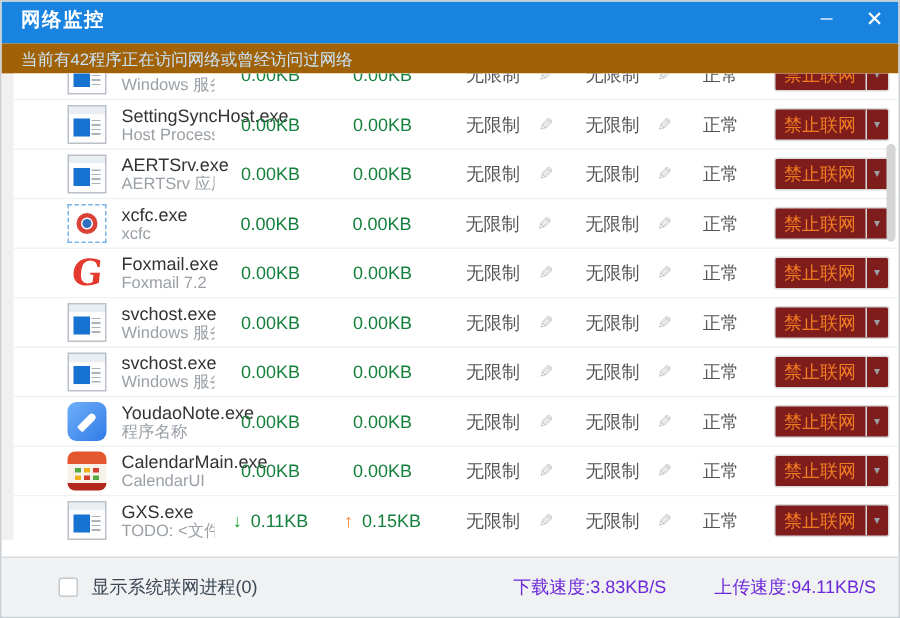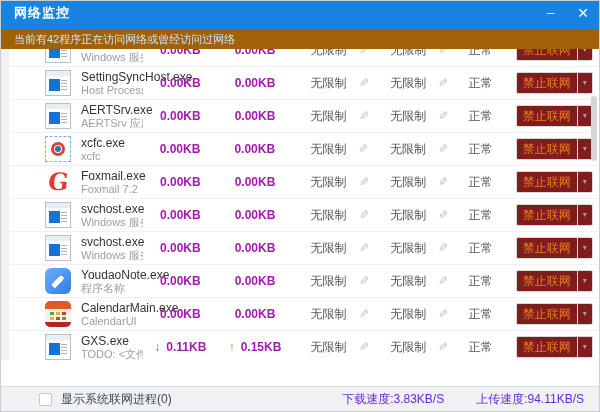--- a/index.html
+++ b/index.html
@@ -38,21 +38,21 @@
   .c-name{width:134px;justify-content:flex-start;padding-left:36px;}
   .c-dl{width:75px;}.c-ul{width:75px;}
   .c-dlim{width:95px;}.c-ulim{width:65px;}
   .c-status{width:58px;color:#555;}
   .c-action{width:90px;}
 
   .ntext{margin-left:10px;min-width:0;}
   .pname{font-size:12px;color:#333;line-height:14px;white-space:nowrap;}
   .pdesc{font-size:11px;color:#9aa0a6;line-height:13px;white-space:nowrap;overflow:hidden;max-width:92px;}
 
-  .val{color:#a21caf;font-weight:bold;}
+  .val{color:#15803d;}
   .arrow{font-weight:bold;font-size:12px;margin-right:6px;line-height:1;}
   .arrow.down{color:#23a93c;}  .arrow.down::before{content:"↓";}
   .arrow.up{color:#f0781e;}    .arrow.up::before{content:"↑";}
 
   .lim{color:#555;}
   .pencil{margin-left:12px;color:#c3c3c3;font-size:12px;line-height:1;cursor:default;}
   .pencil::before{content:"✎";display:inline-block;transform:scaleX(-1);}
 
   
   .btn-group{display:flex;height:22px;border:1px solid #d9d9d9;border-radius:2px;background:#7f1d1d;overflow:hidden;}
@@ -80,21 +80,21 @@
   .icon-calendar{border-radius:5px;background:linear-gradient(#e4572e 0 8px,#f7f3ea 8px 21px,#b3271d 21px);overflow:hidden;}
   .icon-calendar::before{content:"";position:absolute;left:5px;top:11px;width:16px;height:3px;
       background:linear-gradient(90deg,#53a93f 0 4px,#f7f3ea 4px 6px,#f2b01e 6px 10px,#f7f3ea 10px 12px,#d23f31 12px 16px);}
   .icon-calendar::after{content:"";position:absolute;left:5px;top:16px;width:16px;height:3px;
       background:linear-gradient(90deg,#f2b01e 0 4px,#f7f3ea 4px 6px,#d23f31 6px 10px,#f7f3ea 10px 12px,#53a93f 12px 16px);}
 
   
   .scroll-thumb{position:absolute;right:2px;top:47px;width:6px;height:65px;background:#d5d5d5;border-radius:3px;z-index:5;}
 
   
-  .footer{position:absolute;left:0;right:0;bottom:0;height:25px;background:#eff1f3;border-top:1px solid #d9dcde;
+  .footer{position:absolute;left:0;right:0;bottom:0;height:40px;background:#eff1f3;border-top:1px solid #d9dcde;
           display:flex;align-items:center;padding:0 15px 0 38px;}
   .checkbox{width:13px;height:13px;border:1px solid #c4c8cc;background:#fff;border-radius:2px;flex:none;}
   .chk-label{margin-left:9px;font-size:12px;color:#3c4754;}
   .footer-right{margin-left:auto;display:flex;gap:32px;}
   .speed{font-size:12px;color:#6d28d9;}
 </style>
 </head>
 <body>
 
 <div class="window">

